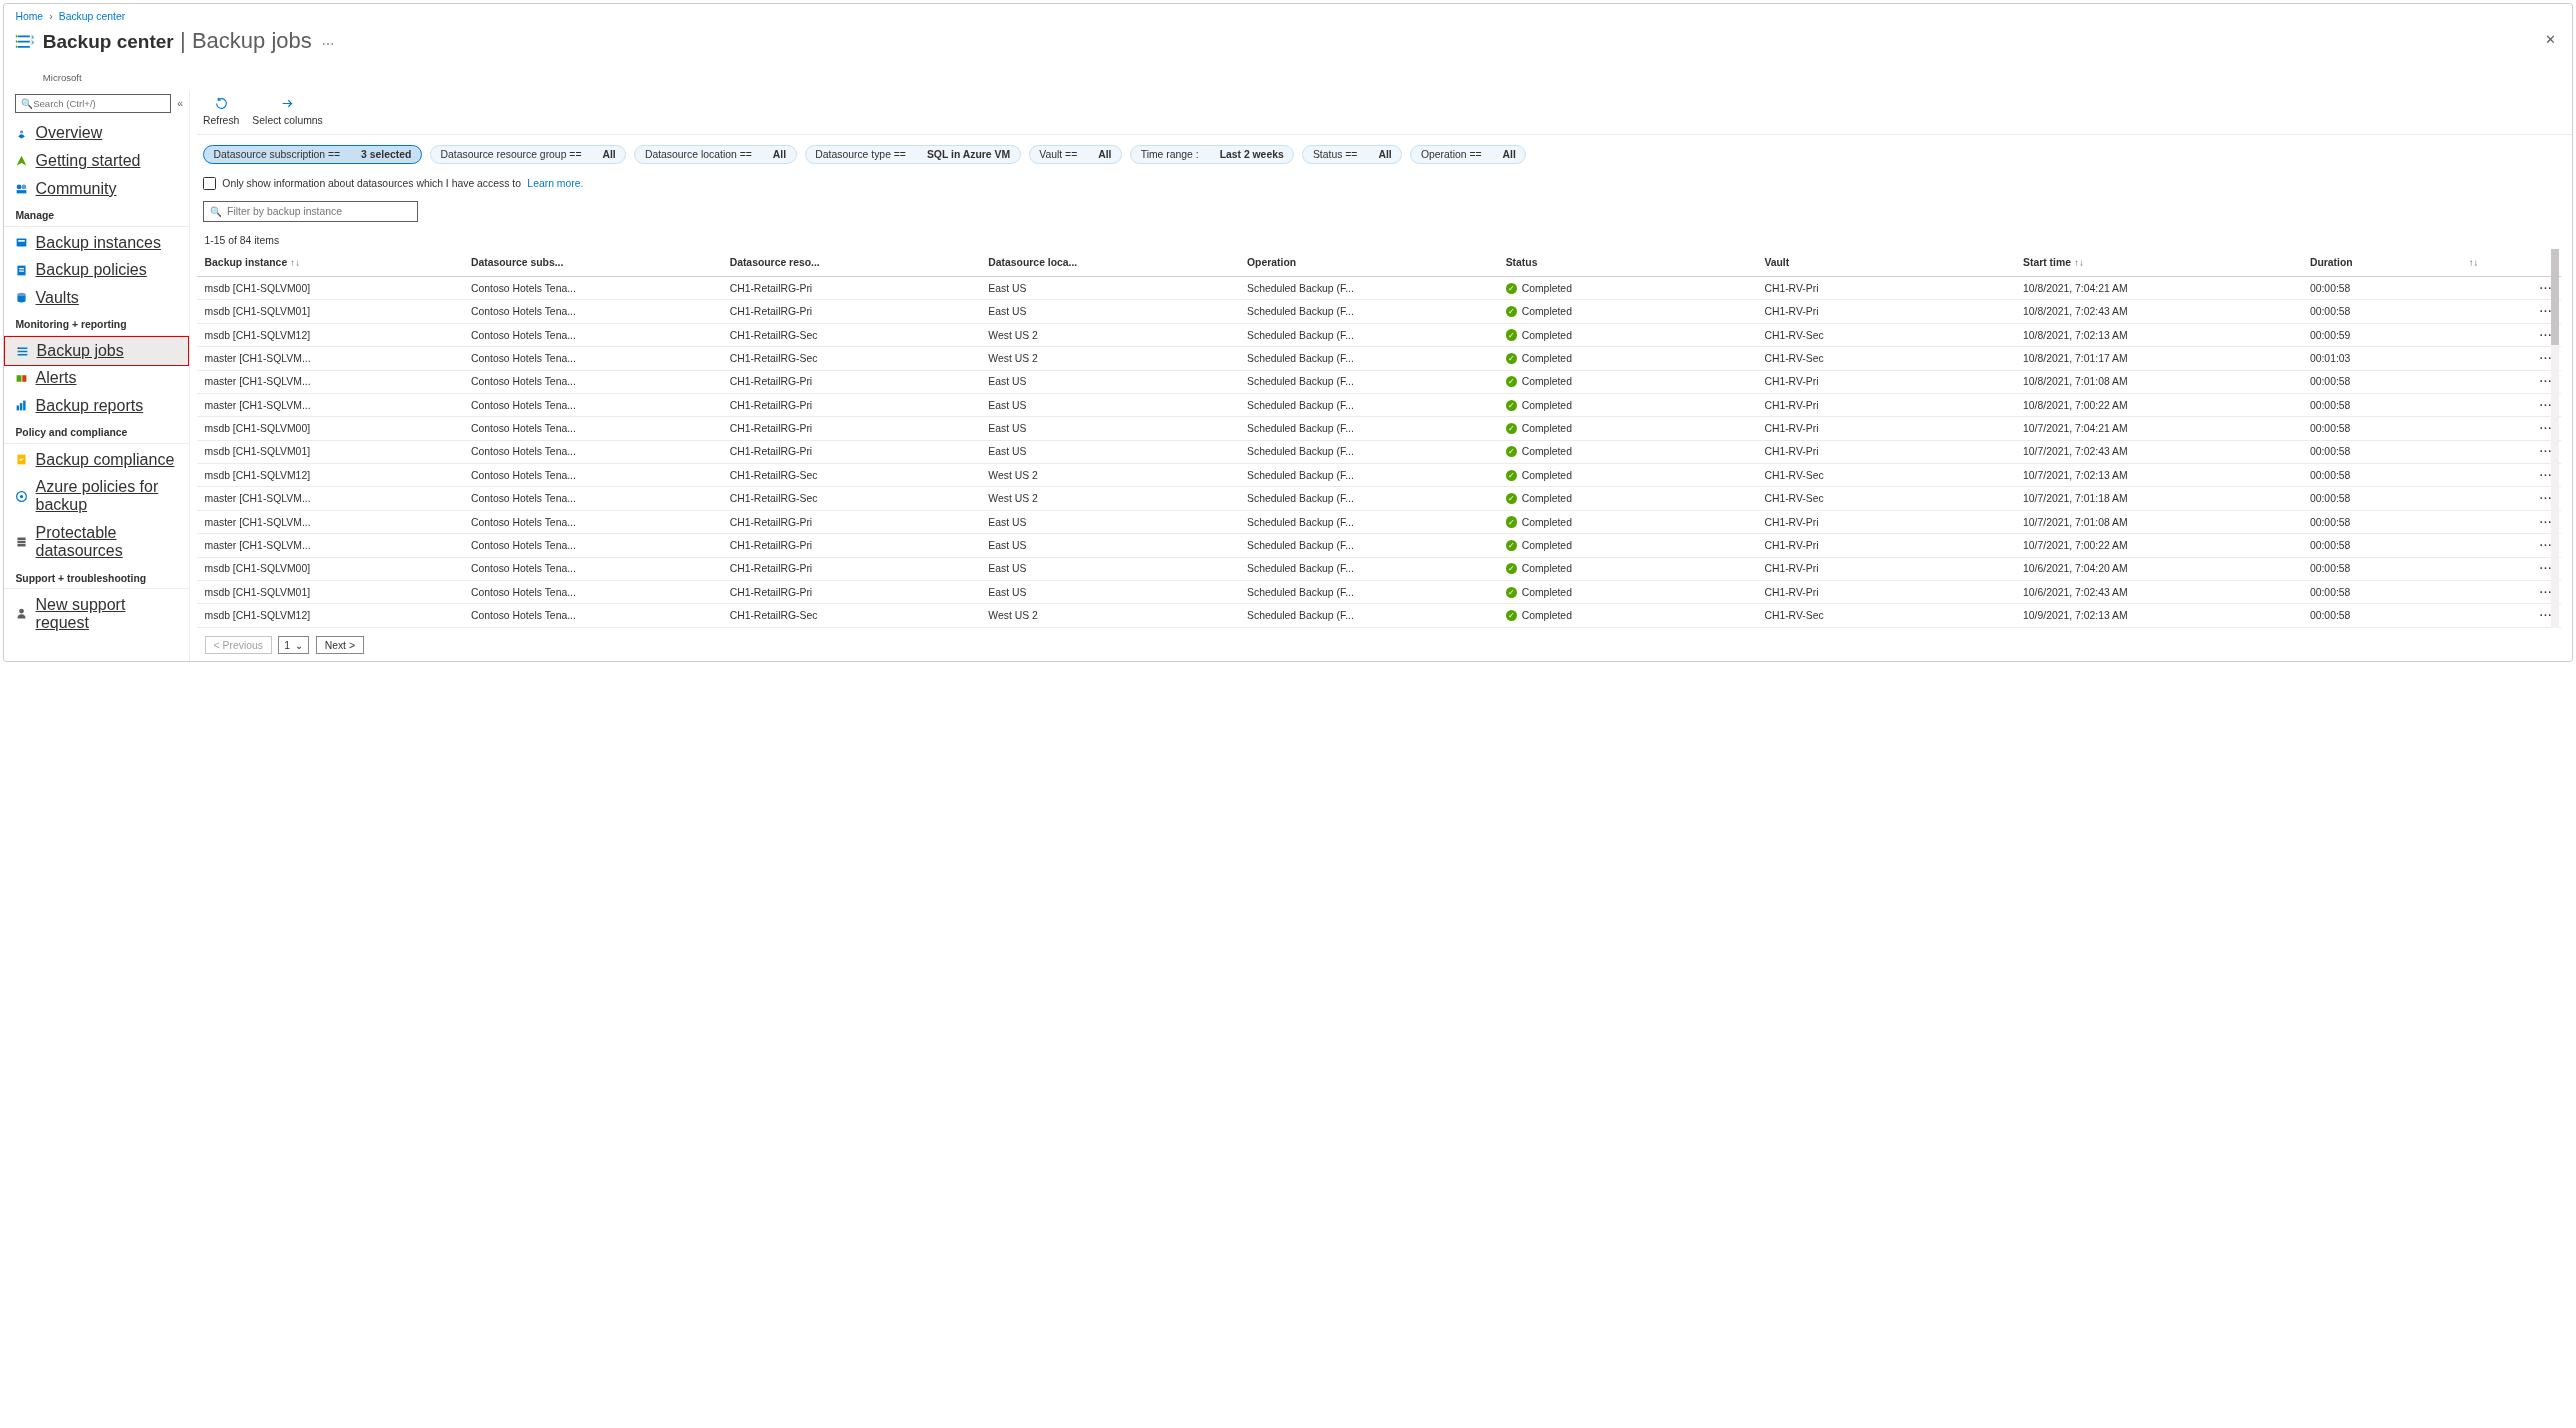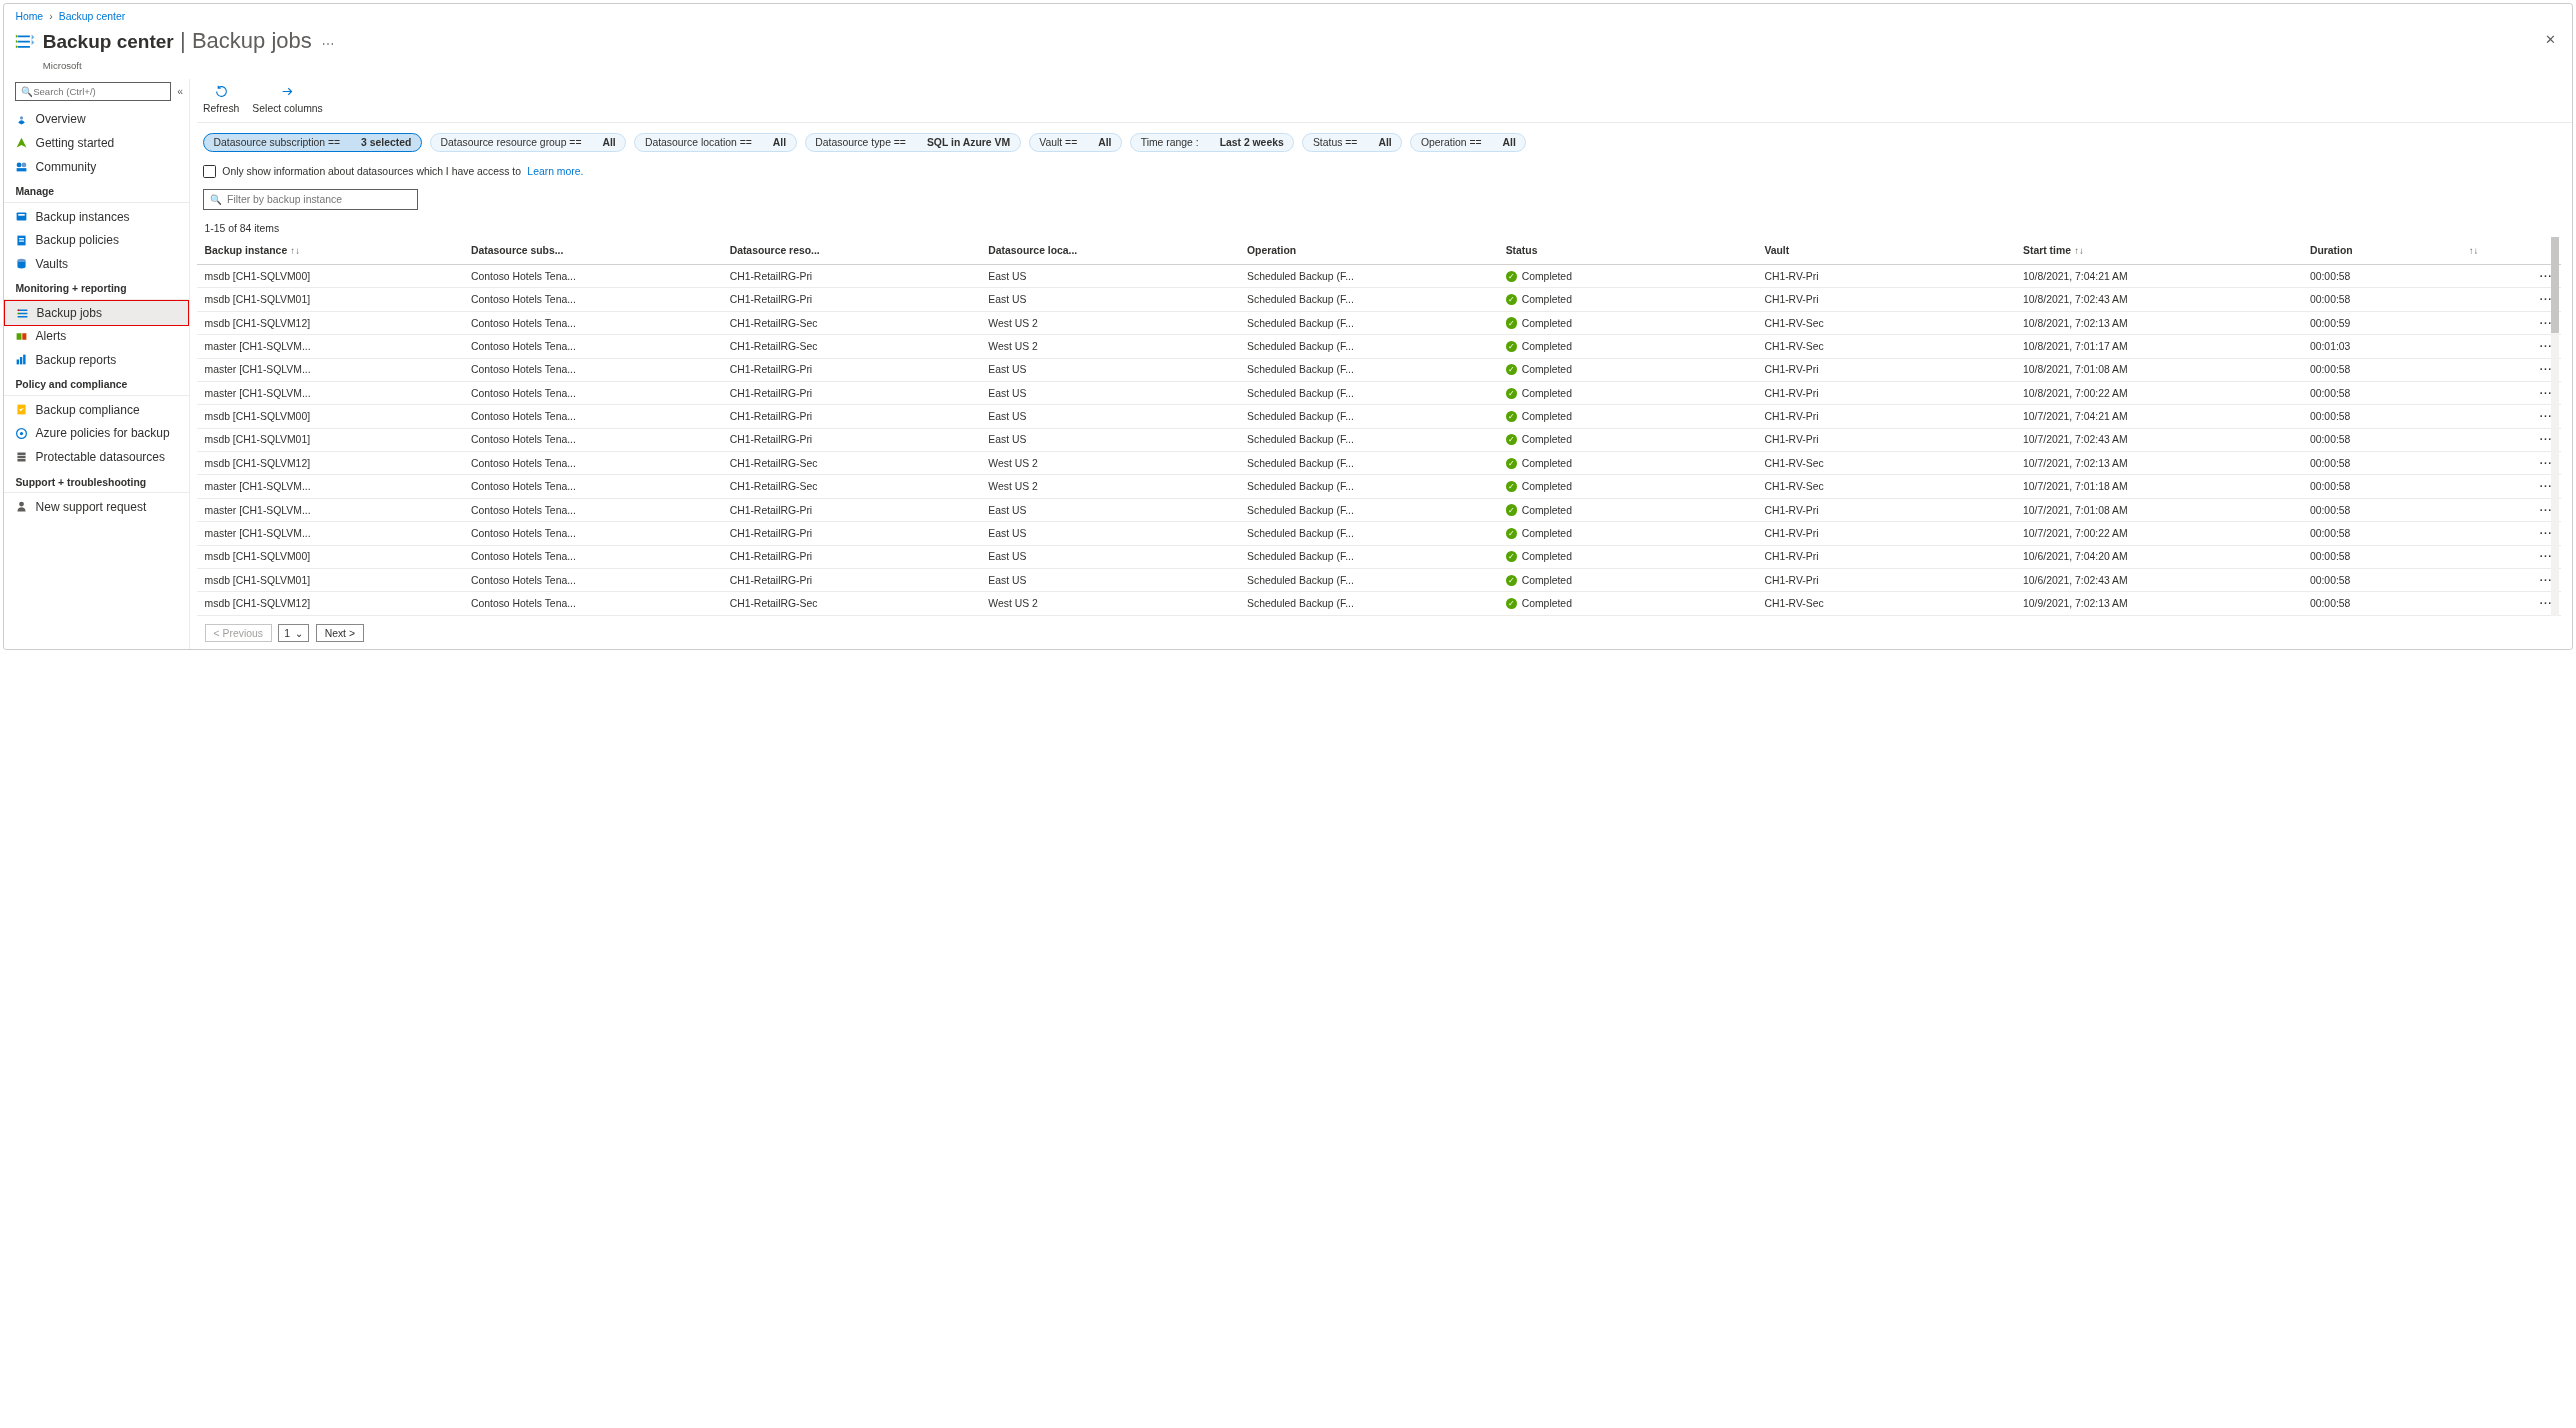--- a/index.html
+++ b/index.html
@@ -11,36 +11,36 @@
 .breadcrumb { padding: 6.4px 11.2px 3.2px; font-size: 10.4px; }
 .breadcrumb .sep { color: #605e5c; margin: 0 3.2px; }
 
 .header { display: flex; align-items: flex-start; padding: 3.2px 11.2px 8px; }
 .header-icon { width: 21px; height: 21px; margin-right: 6.4px; margin-top: 3.2px; flex-shrink: 0; }
 .header-titles { flex: 1; }
 .header-title-line { display: flex; align-items: baseline; gap: 6.4px; }
 .header-title { font-size: 19px; font-weight: 600; }
 .header-sub { font-size: 22px; font-weight: 400; color: #605e5c; }
 .header-more { color: #605e5c; font-size: 13px; padding: 0 3.2px; cursor: pointer; }
-.header-tenant { font-size: 9.6px; color: #605e5c; margin-top: 6px; }
+.header-tenant { font-size: 9.6px; color: #605e5c; margin-top: 18px; }
 .close-x { margin-left: auto; font-size: 13px; color: #605e5c; cursor: pointer; padding: 4.8px; line-height: 1; }
 
 .body { display: flex; }
 
 .sidebar { width: 186px; flex-shrink: 0; border-right: 0.8px solid #edebe9; padding: 0 0 9.6px; }
 .search-row { display: flex; align-items: center; gap: 4.8px; padding: 3.2px 8px 6.4px 11.2px; }
 .search-box { flex: 1; display: flex; align-items: center; border: 0.8px solid #605e5c; height: 19px; padding: 0 4.8px; color: #605e5c; }
 .search-box input { border: none; outline: none; flex: 1; font-size: 9.6px; color: #605e5c; background: transparent; }
 .collapse-chev { color: #605e5c; font-size: 10.4px; cursor: pointer; padding: 1.6px; }
 
 .nav-group-title { font-size: 10.4px; font-weight: 600; padding: 8px 11.2px 4.8px; border-bottom: 0.8px solid #edebe9; margin-bottom: 1.6px; }
 .nav-item { display: flex; align-items: center; gap: 7.2px; padding: 4.8px 11.2px; cursor: pointer; }
 .nav-item.selected { background: #edebe9; border: 1.6px solid #e50000; margin: -1.6px 0; position: relative; }
 .nav-icon { width: 13px; height: 13px; flex-shrink: 0; display: inline-flex; align-items: center; justify-content: center; }
-.nav-label { font-size: 12px; }
+.nav-label { font-size: 16px; text-decoration: underline; }
 
 .main { flex: 1; padding: 0 0 6.4px 6.4px; min-width: 0; position: relative; }
 .toolbar { display: flex; align-items: center; gap: 13px; padding: 6.4px 6.4px 8px; border-bottom: 0.8px solid #edebe9; }
 .toolbar-btn { display: flex; align-items: center; gap: 4.8px; cursor: pointer; font-size: 10.4px; color: #323130; flex-direction: column; }
 .toolbar-btn .ico { width: 13px; height: 13px; display: inline-flex; align-items: center; justify-content: center; }
 
 .filters { display: flex; flex-wrap: wrap; gap: 8px; padding: 9.6px 6.4px 4.8px; }
 .pill { border: 0.8px solid #c7e0f4; background: #eff6fc; border-radius: 11.2px; padding: 3.2px 9.6px; font-size: 10.4px; cursor: pointer; display: inline-flex; align-items: baseline; gap: 21px; }
 .pill.active { background: #c7e0f4; border-color: #0078d4; }
 .pill .val { font-weight: 600; }

